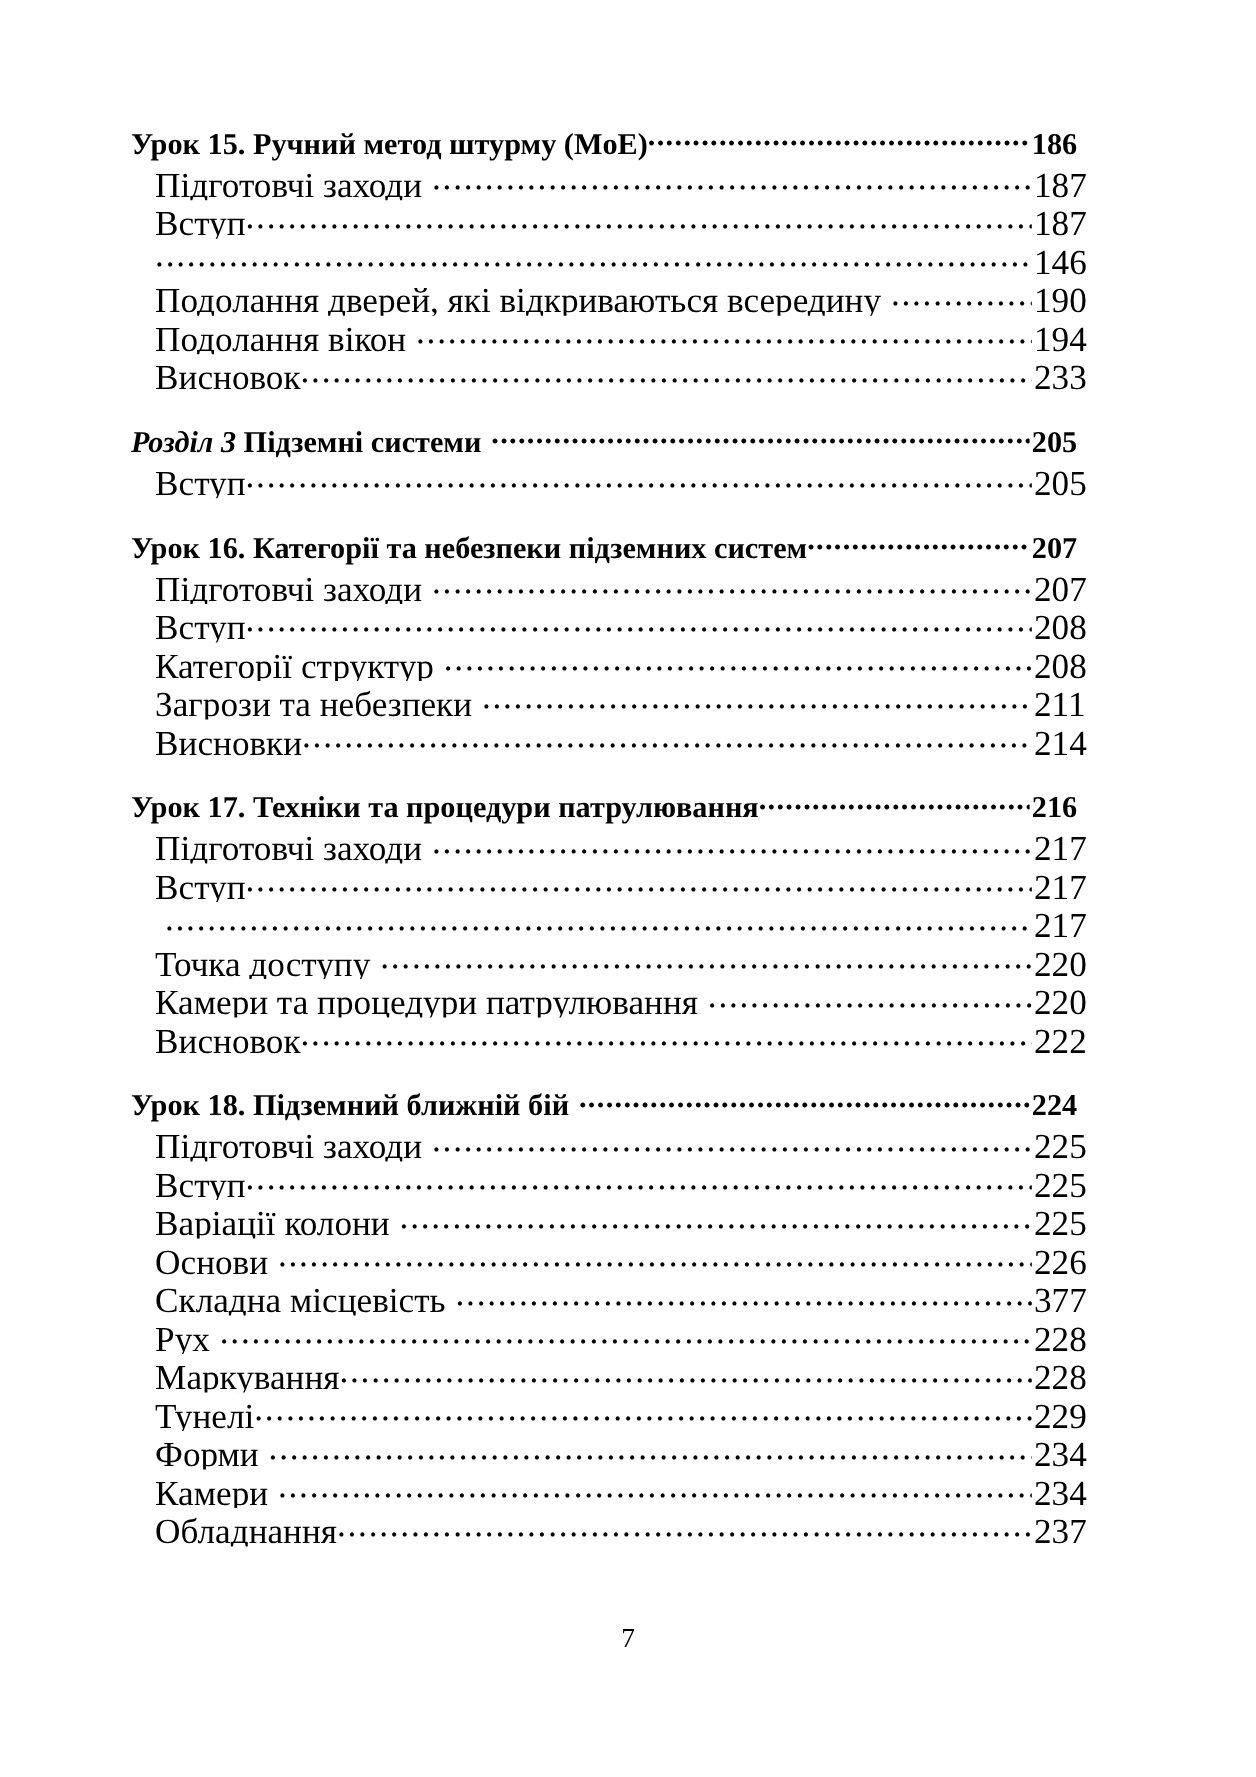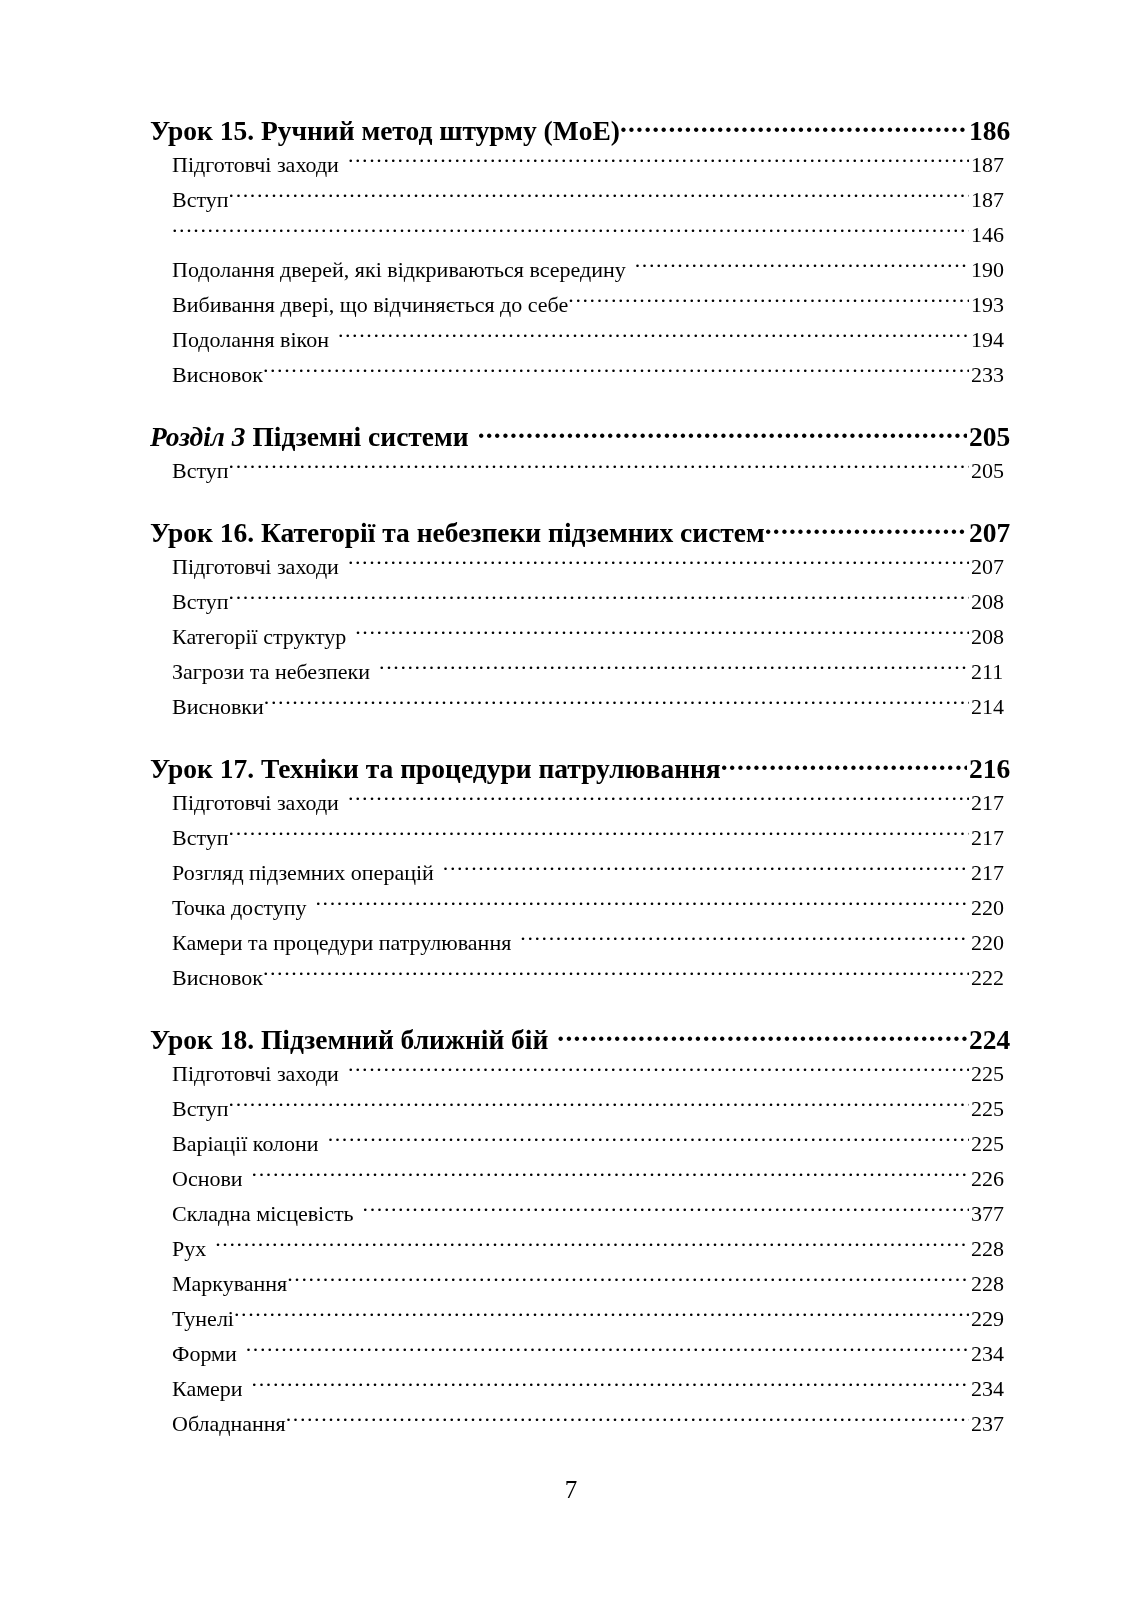--- a/index.html
+++ b/index.html
@@ -24,21 +24,20 @@
     width: 1142px;
     height: 1615px;
     background: #ffffff;
   }
 
   #toc-body {
     position: absolute;
     left: 119px;
     top: 112px;
     width: 871px;
-    margin-left: 31px;
   }
 
   
   .toc-group {
     margin: 0 0 26px 0;
   }
   .toc-group:last-of-type {
     margin-bottom: 0;
   }
 
@@ -98,21 +97,21 @@
 
   
   .part-num {
     font-style: italic;
     font-weight: bold;
   }
 
   
   .level-2 {
     font-weight: normal;
-    font-size: 22px;
+    font-size: 32px;
     margin-left: 22px;
     width: calc(100% - 22px);
   }
   .level-2 .entry-page {
     min-width: 50px;
   }
 
   
   .gap-before-dots .entry-leader {
     margin-left: 9px;
@@ -156,25 +155,20 @@
         </div>
         <div class="toc-entry level-2 no-gap">
           <span class="entry-leader"></span>
           <span class="entry-page">146</span>
         </div>
         <div class="toc-entry level-2 gap-before-dots">
           <span class="entry-label">Подолання дверей, які відкриваються всередину</span>
           <span class="entry-leader"></span>
           <span class="entry-page">190</span>
         </div>
-        <div class="toc-entry level-2 no-gap">
-          <span class="entry-label">Вибивання двері, що відчиняється до себе</span>
-          <span class="entry-leader"></span>
-          <span class="entry-page">193</span>
-        </div>
         <div class="toc-entry level-2 gap-before-dots">
           <span class="entry-label">Подолання вікон</span>
           <span class="entry-leader"></span>
           <span class="entry-page">194</span>
         </div>
         <div class="toc-entry level-2 no-gap">
           <span class="entry-label">Висновок</span>
           <span class="entry-leader"></span>
           <span class="entry-page">233</span>
         </div>
@@ -233,21 +227,20 @@
           <span class="entry-label">Підготовчі заходи</span>
           <span class="entry-leader"></span>
           <span class="entry-page">217</span>
         </div>
         <div class="toc-entry level-2 no-gap">
           <span class="entry-label">Вступ</span>
           <span class="entry-leader"></span>
           <span class="entry-page">217</span>
         </div>
         <div class="toc-entry level-2 gap-before-dots">
-          <span class="entry-label">Розгляд підземних операцій</span>
           <span class="entry-leader"></span>
           <span class="entry-page">217</span>
         </div>
         <div class="toc-entry level-2 gap-before-dots">
           <span class="entry-label">Точка доступу</span>
           <span class="entry-leader"></span>
           <span class="entry-page">220</span>
         </div>
         <div class="toc-entry level-2 gap-before-dots">
           <span class="entry-label">Камери та процедури патрулювання</span>

